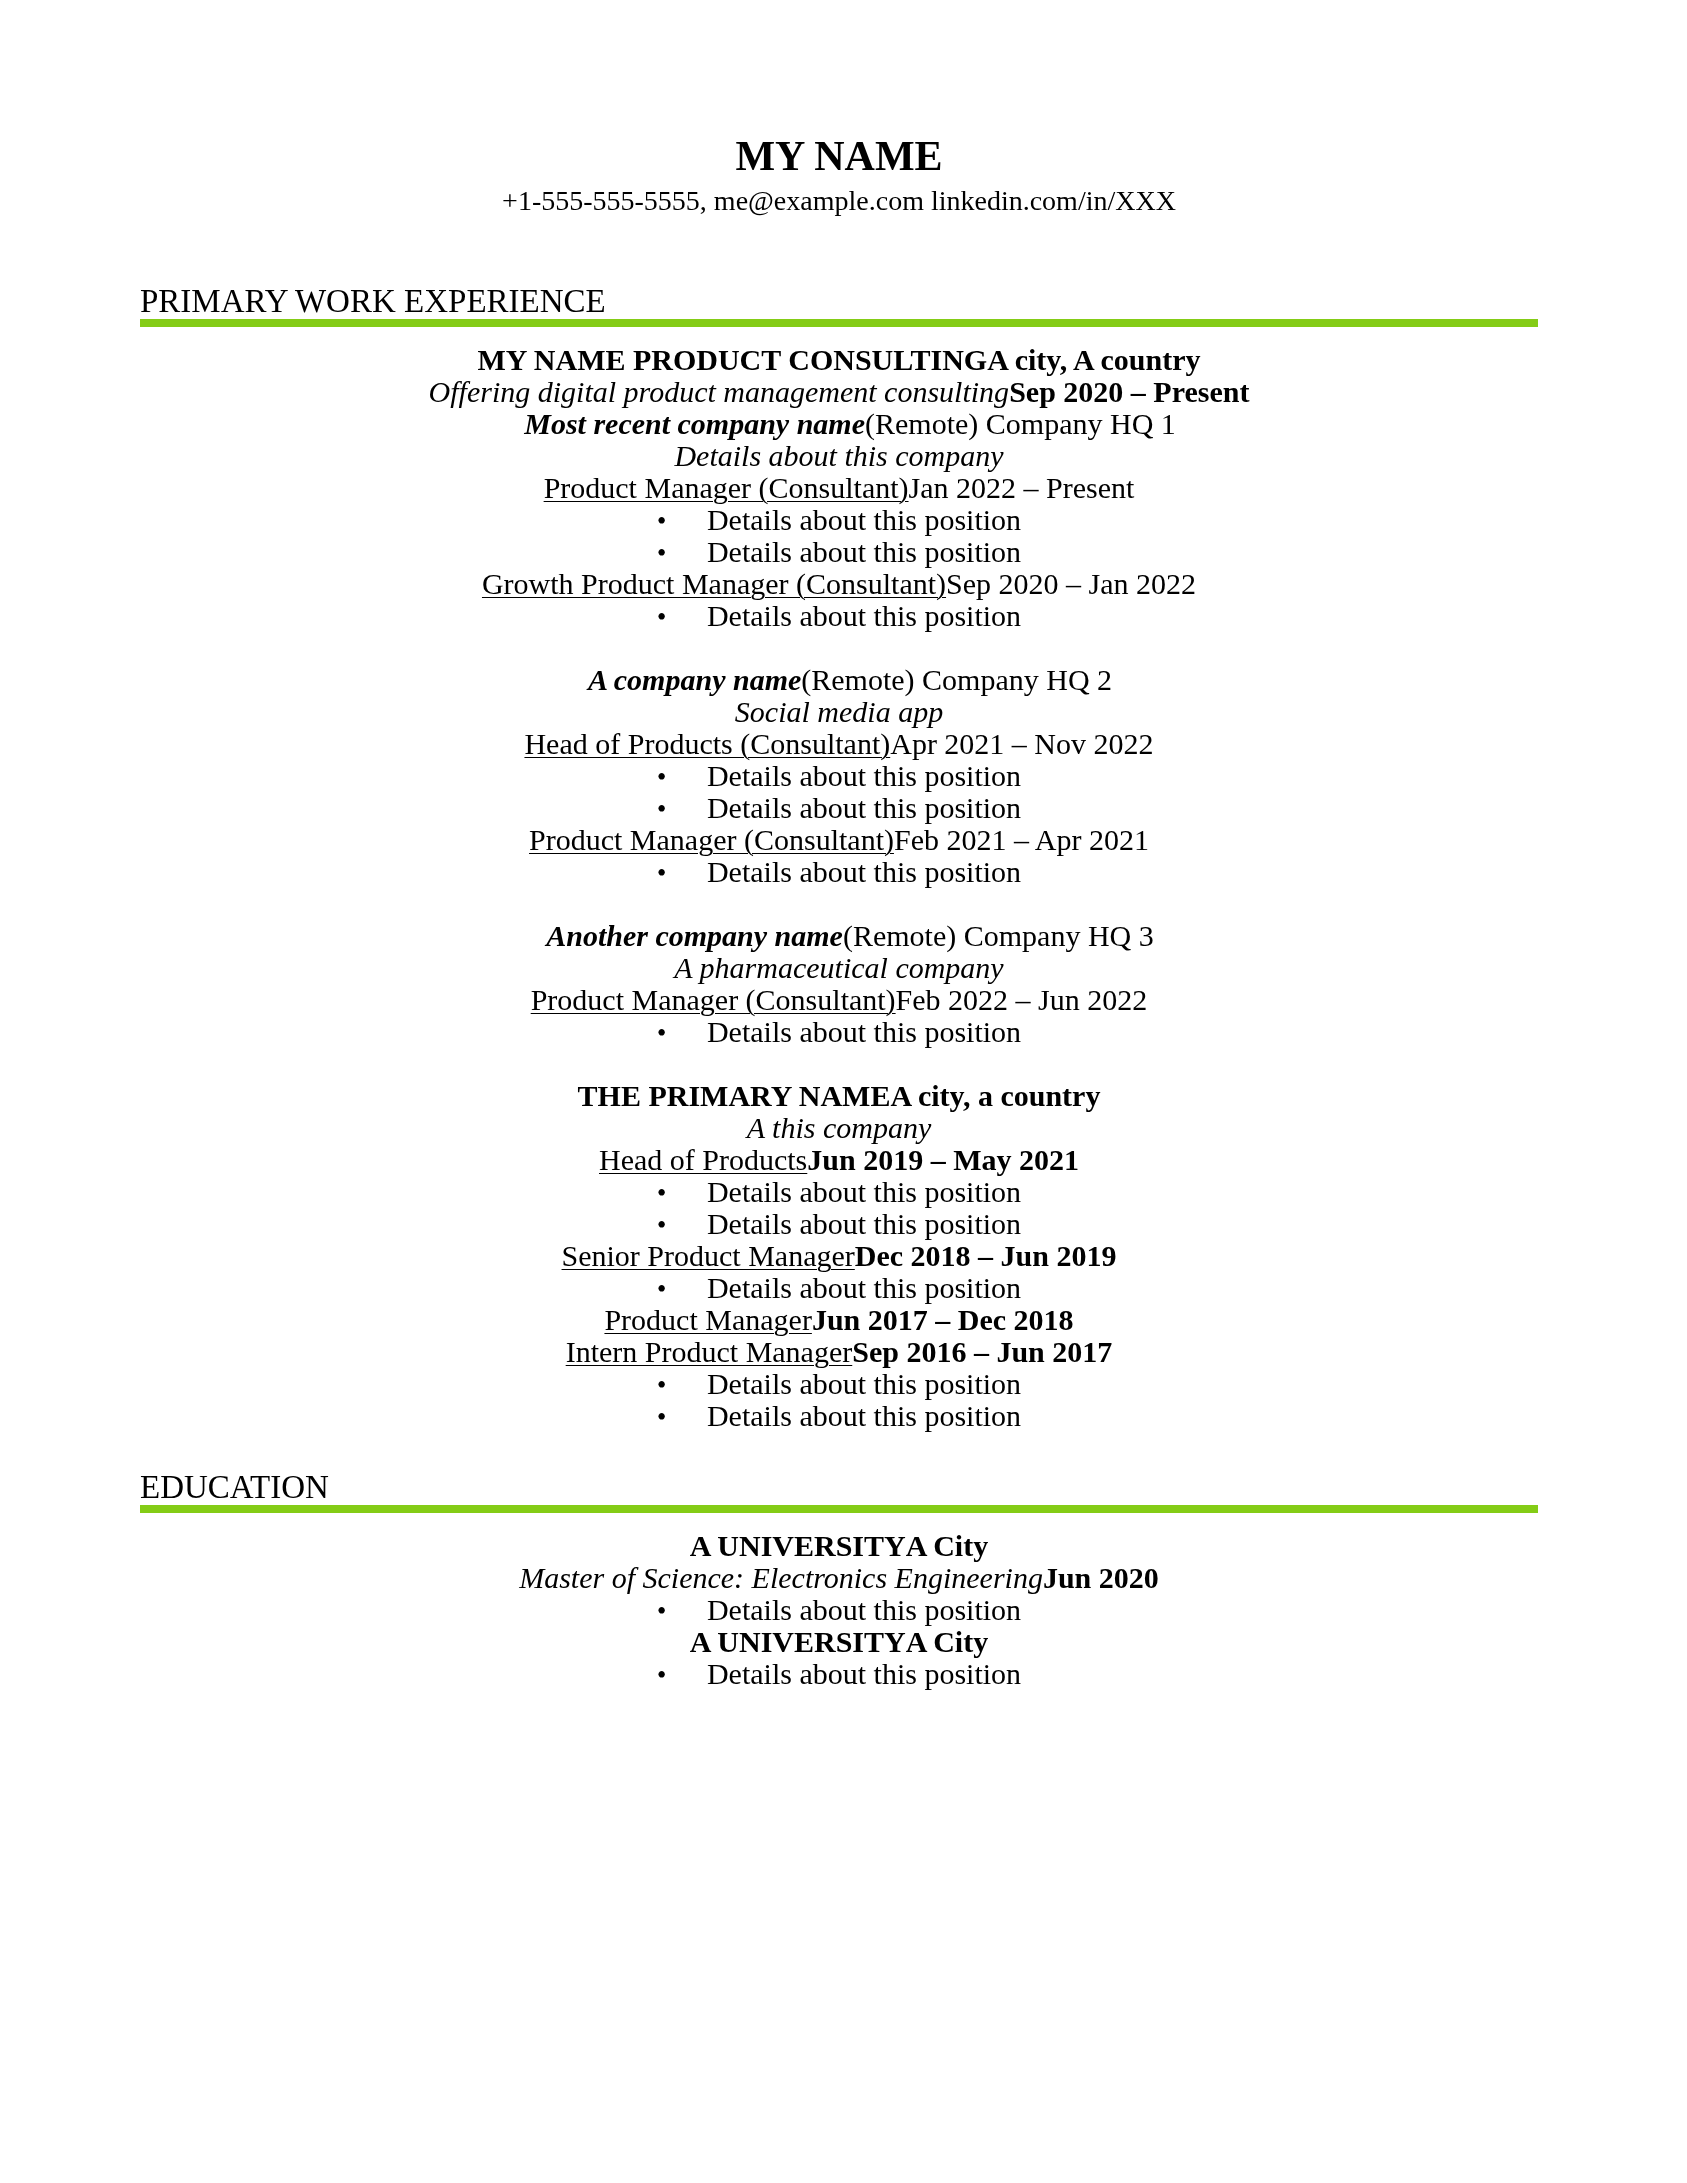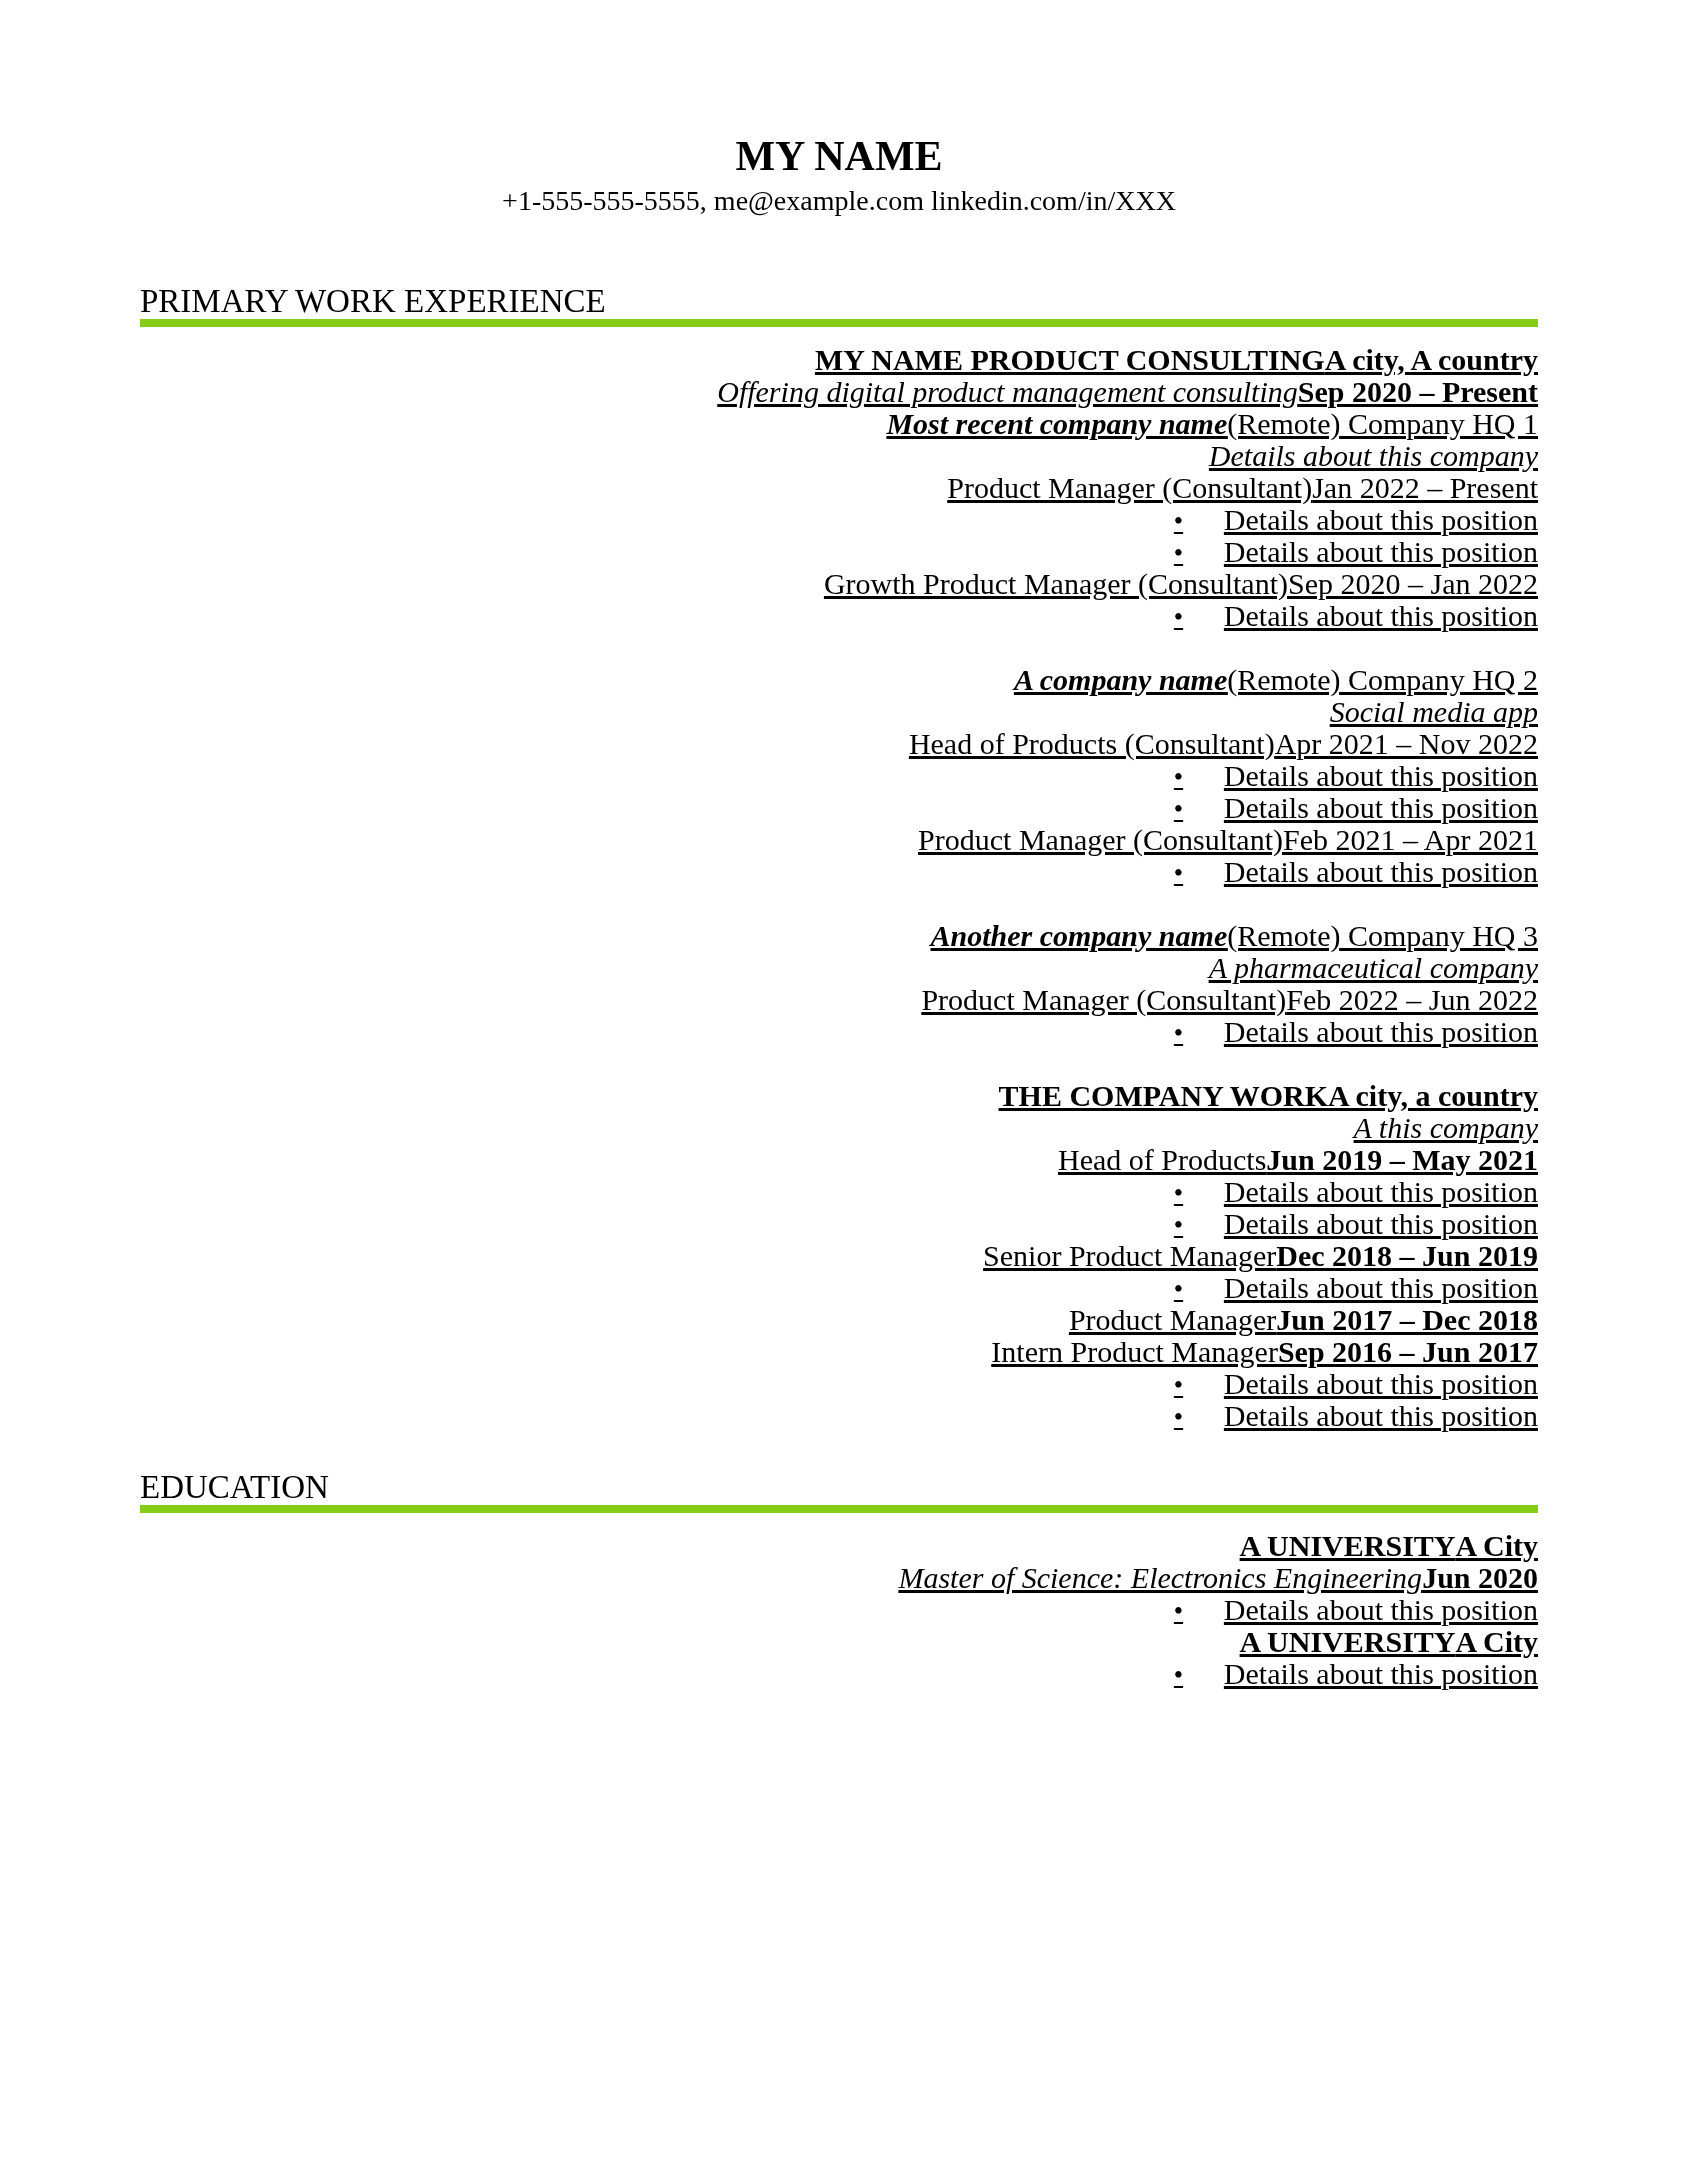--- a/index.html
+++ b/index.html
@@ -3,21 +3,21 @@
 <meta charset="utf-8">
 <style>
   html, body { margin: 0; padding: 0; background: #ffffff; }
   body { width: 1687px; height: 2183px; position: relative; color: #000; font-family: "Liberation Serif", "DejaVu Serif", serif; }
   .page { position: absolute; left: 140px; top: 0; width: 1398px; }
   .name { position: absolute; left: 0; width: 1398px; top: 132px; text-align: center; font-weight: bold; font-size: 42px; line-height: 48px; }
   .contact { position: absolute; left: 0; width: 1398px; top: 180px; text-align: center; font-size: 28px; line-height: 41px; }
   .section { position: absolute; left: 0; width: 1398px; }
   .sec-head { font-size: 33px; line-height: 36px; height: 36px; border-bottom: 8px solid #84cc16; text-transform: none; margin-top: 32px; }
   .lines { margin-top: 17px; }
-  .row { display: flex; justify-content: flex-end; align-items: baseline; height: 32px; line-height: 32px; font-size: 30px; white-space: nowrap; text-decoration: underline; }
+  .row { display: flex; justify-content: center; align-items: baseline; height: 32px; line-height: 32px; font-size: 30px; white-space: nowrap; }
   .blank { height: 32px; }
   .b { font-weight: bold; }
   .i { font-style: italic; }
   .bi { font-weight: bold; font-style: italic; margin-left: 22px; }
   .u { text-decoration: underline; text-underline-offset: 3.3px; text-decoration-thickness: 1.3px; }
   .bullet { display: flex; align-items: baseline; }
   .bullet .dot { width: 50px; display: inline-block; font-size: 26.5px; }
   .right { text-align: right; }
 </style>
 </head>
@@ -109,21 +109,21 @@
         <span class="u">Product Manager (Consultant)</span>
         <span class="right">Feb 2022 – Jun 2022</span>
       </div>
       <div class="row bullet">
           <span class="dot">•</span>
           <span>Details about this position</span>
         </div>
       <div class="blank"></div>
 
       <div class="row">
-        <span class="b">THE COMPANY WORK</span>
+        <span class="b">THE PRIMARY NAME</span>
         <span class="b right">A city, a country</span>
       </div>
       <div class="row">
         <span class="i">A this company</span>
       </div>
       <div class="row">
         <span class="u">Head of Products</span>
         <span class="b right">Jun 2019 – May 2021</span>
       </div>
       <div class="row bullet">

